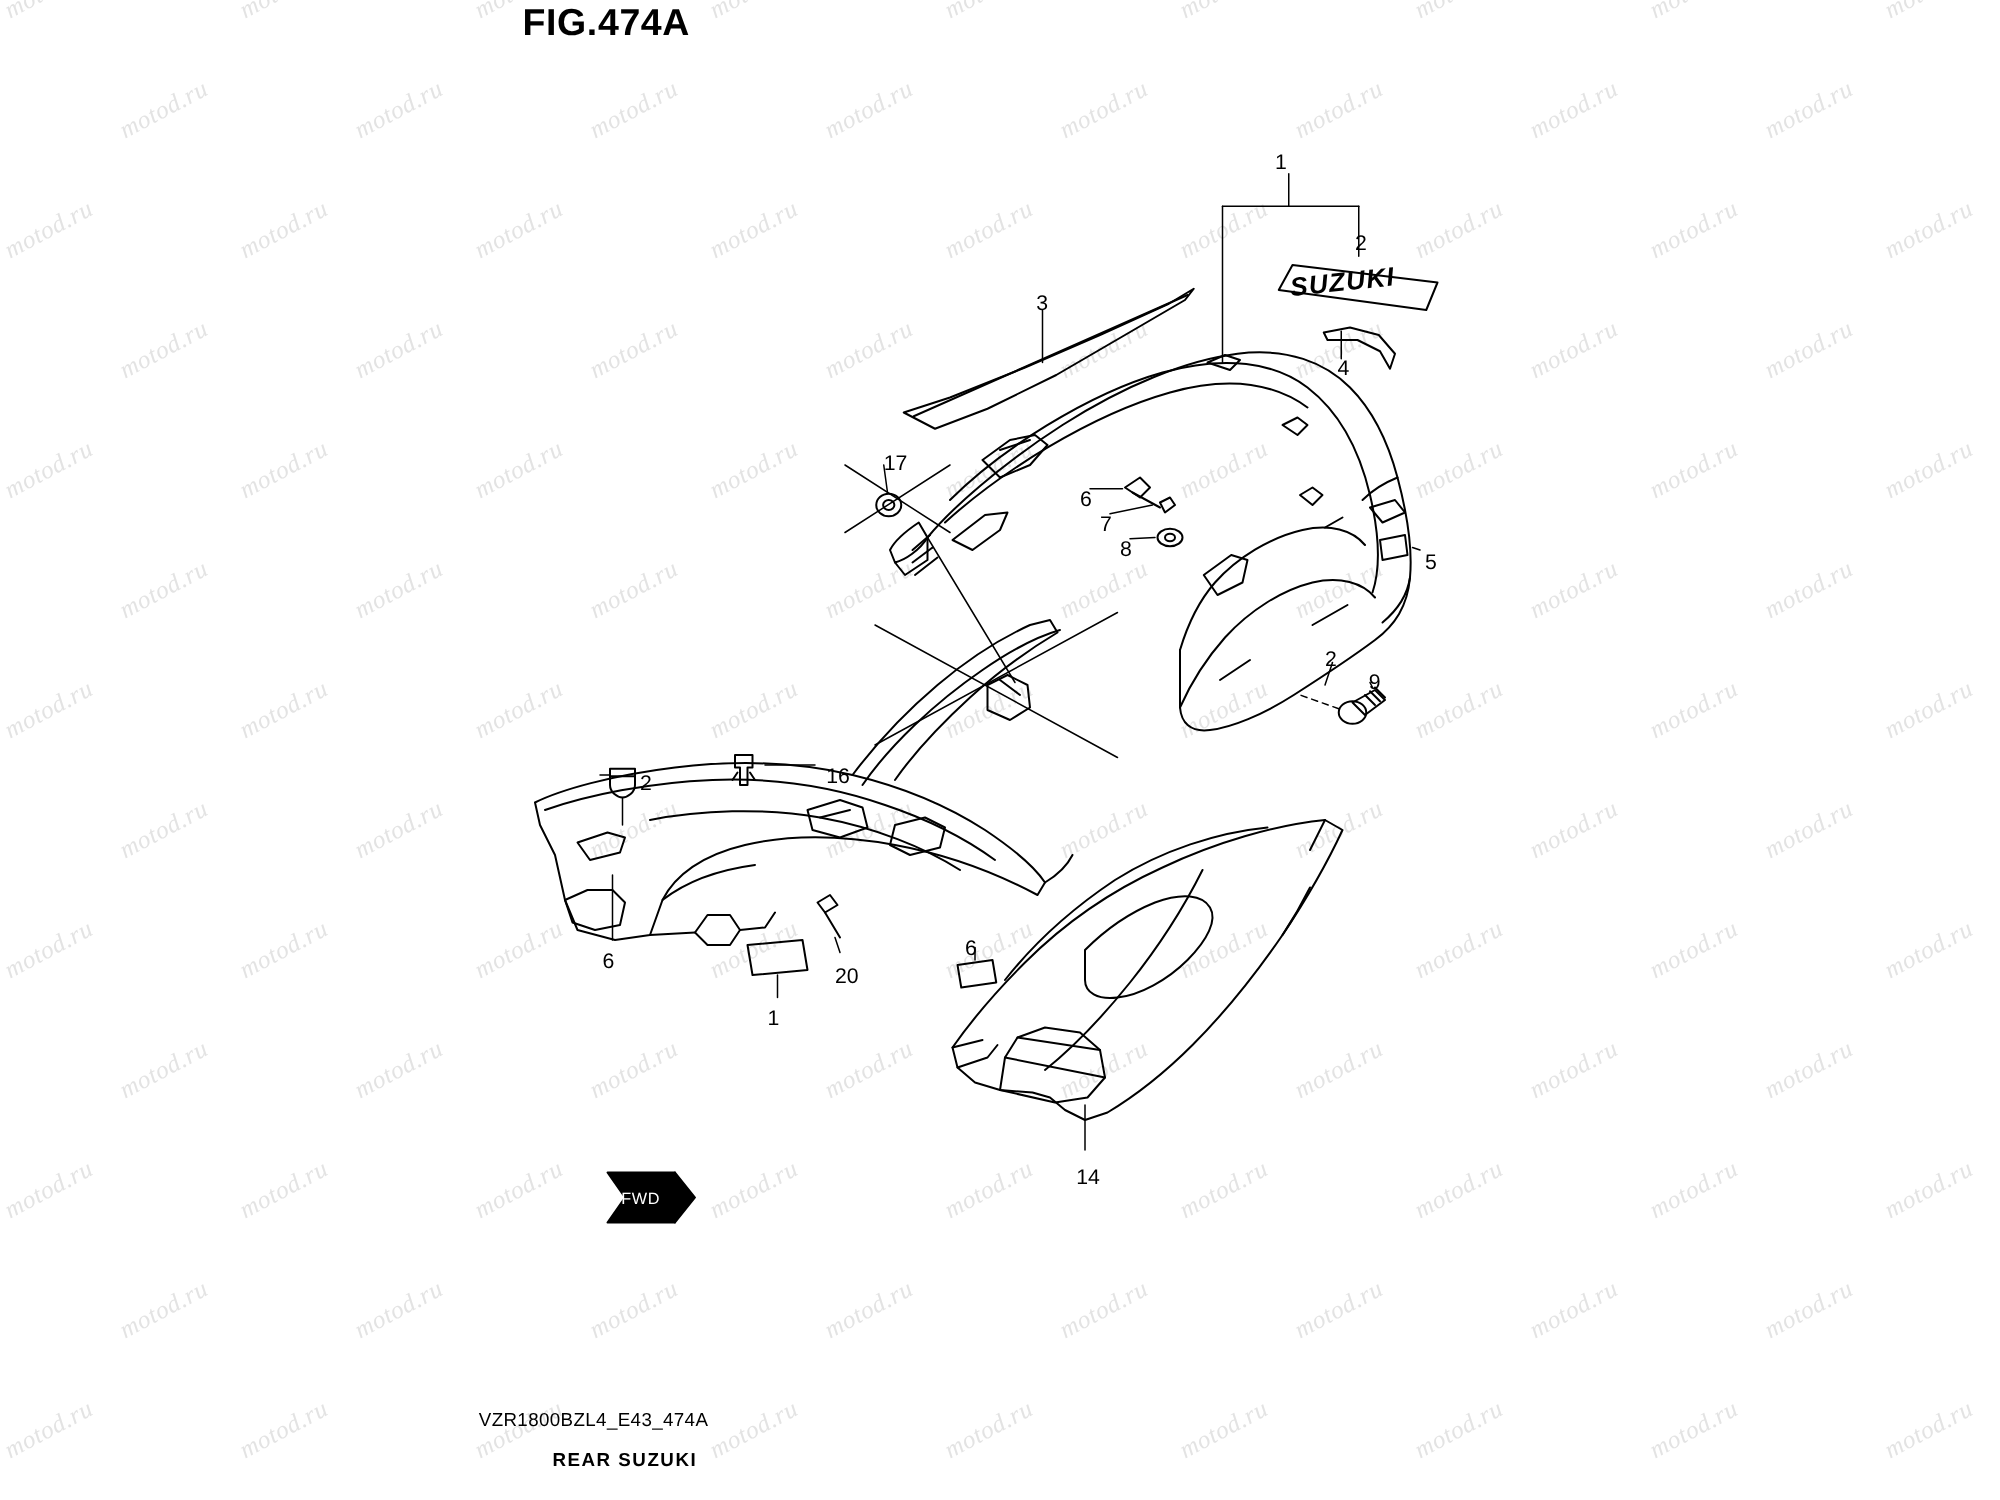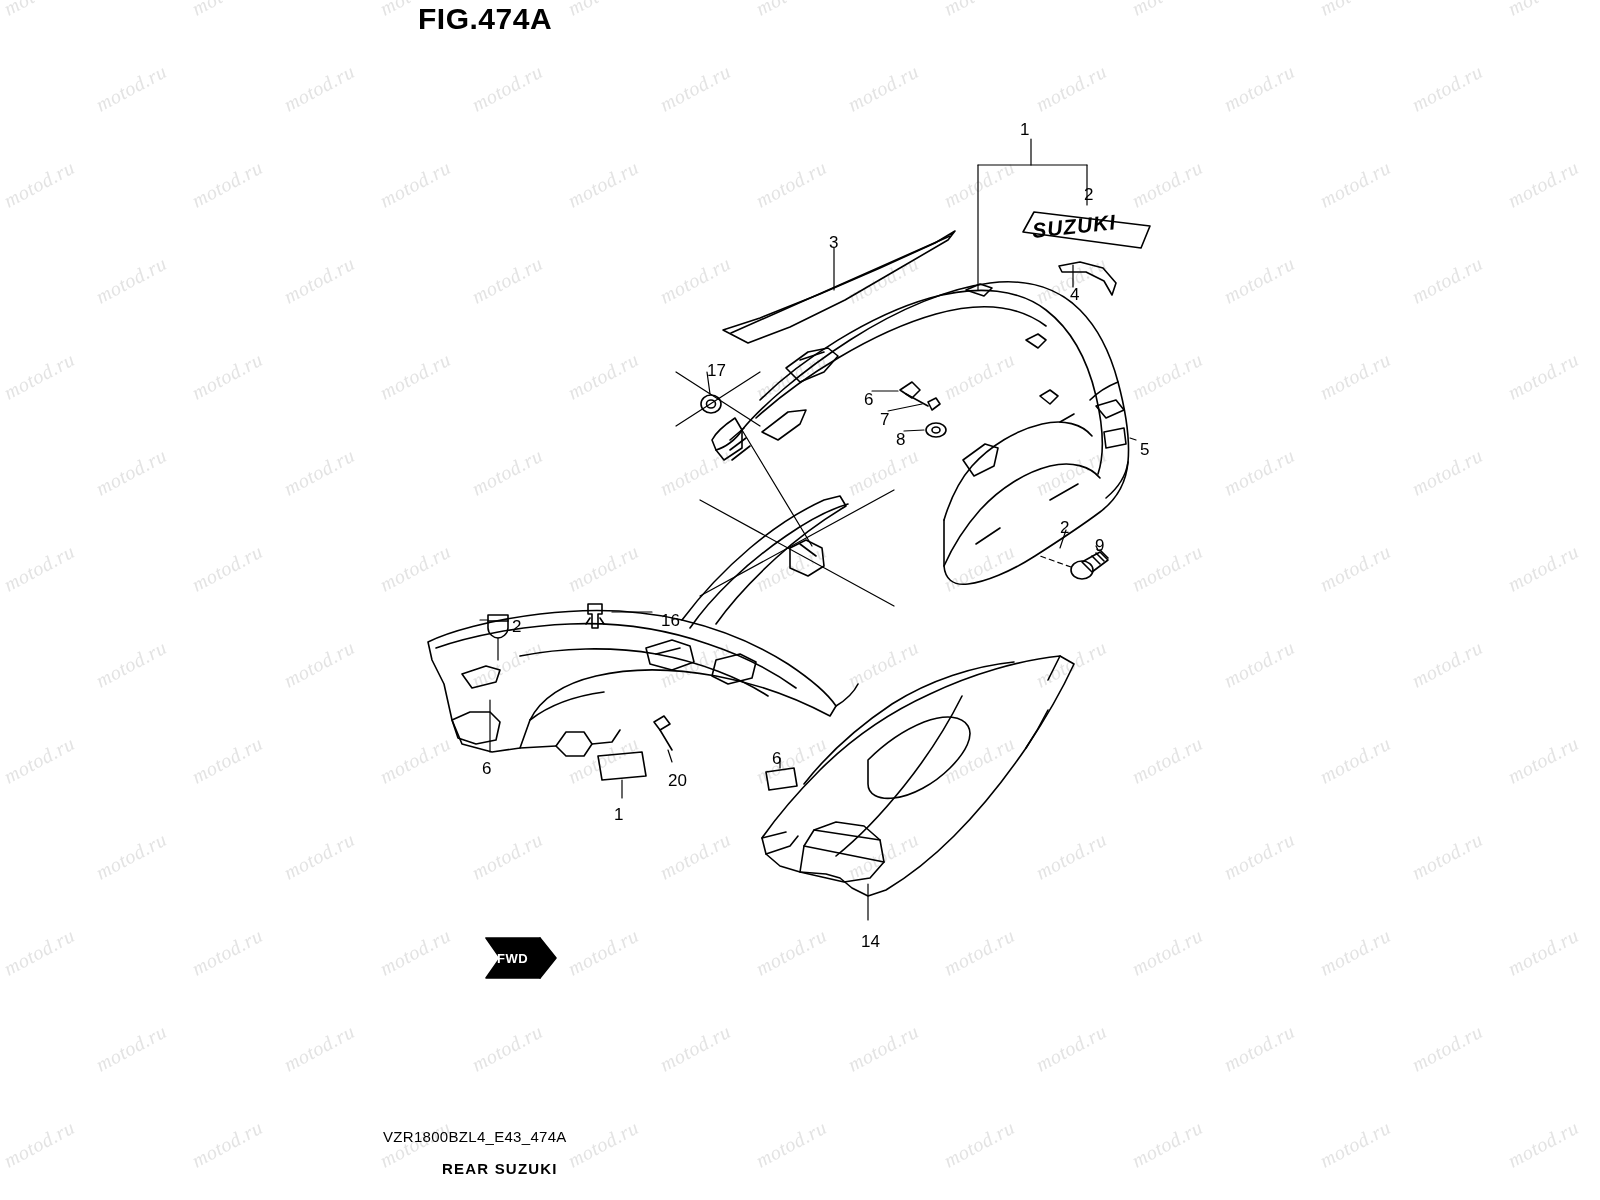--- a/index.html
+++ b/index.html
@@ -82,21 +82,21 @@
     font-weight: bold;
     letter-spacing: 1.2px;
   }
 
   
   #fwd-label {
     position: absolute;
     left: 497px;
     top: 951px;
     font-size: 13px;
-    font-weight: bold;
+    font-weight: normal;
     color: #ffffff;
     letter-spacing: 0.5px;
   }
   
   #suzuki-emblem-text {
     position: absolute;
     left: 1031px;
     top: 219px;
     font-size: 21px;
     font-weight: bold;

